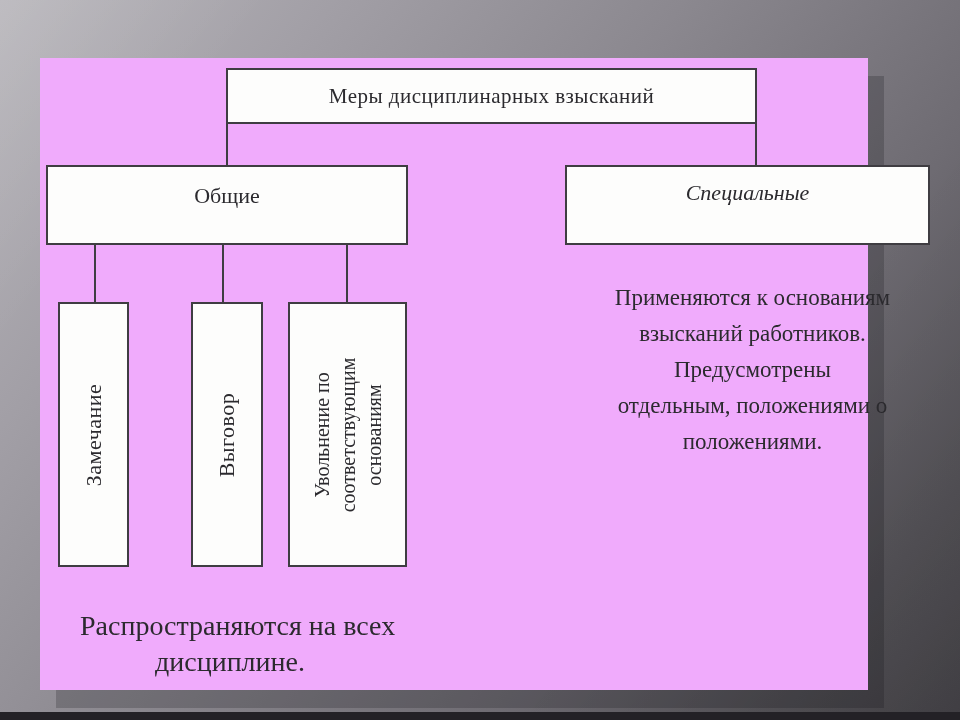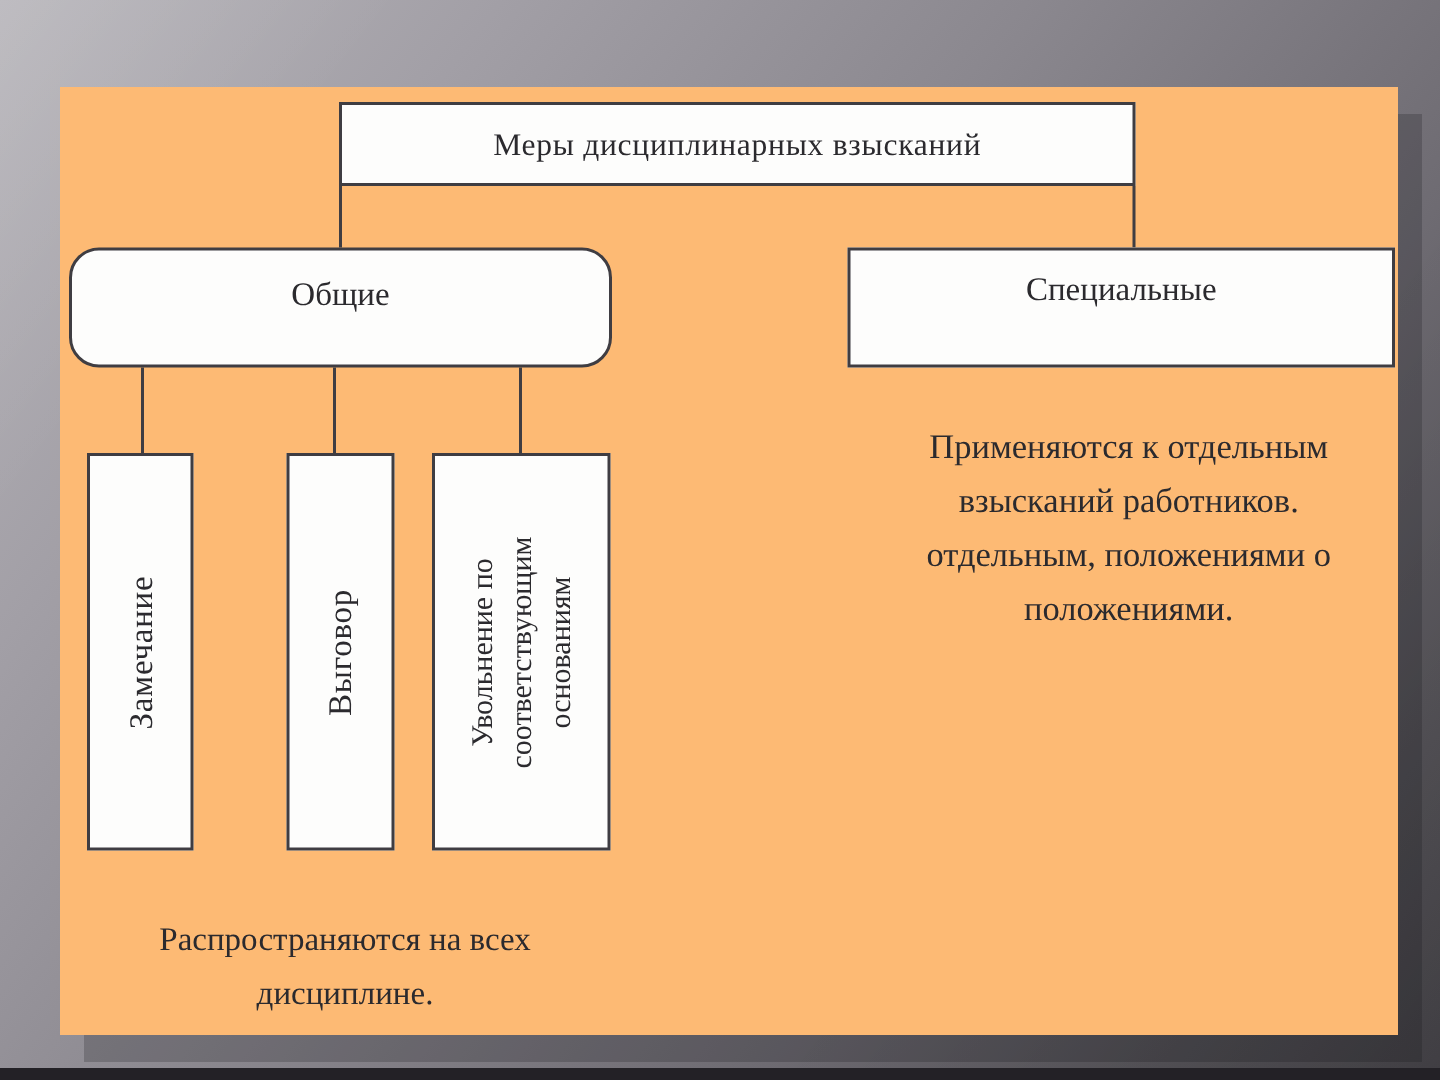--- a/index.html
+++ b/index.html
@@ -16,32 +16,32 @@
     position:absolute;left:0;top:0;width:100%;height:100%;
     background:
       linear-gradient(128deg,rgba(255,255,255,0.10) 0%,rgba(255,255,255,0) 18%),
       linear-gradient(308deg,rgba(0,0,0,0.10) 0%,rgba(0,0,0,0) 30%);
   }
   .bottom-strip{
     position:absolute;left:0;bottom:0;width:960px;height:8px;
     background:#232126;
   }
   .page{
-    position:absolute;left:40px;top:58px;width:892px;height:632px;
-    background:#fdba74;
+    position:absolute;left:40px;top:58px;width:828px;height:632px;
+    background:#f0abfc;
     box-shadow:16px 18px 0 rgba(20,20,24,0.22);
   }
   .box{
     position:absolute;border:2px solid #3f3d42;background:#fdfdfc;
     display:flex;align-items:center;justify-content:center;
     color:#2b2a2e;box-sizing:border-box;
   }
   .title-box{left:186px;top:10px;width:531px;height:56px;font-size:21px;letter-spacing:0.5px;}
-  .general-box{left:6px;top:107px;width:362px;height:80px;font-size:22px;padding-bottom:18px;border-radius:20px;}
-  .special-box{left:525px;top:107px;width:365px;height:80px;font-size:22px;padding-bottom:24px;}
+  .general-box{left:6px;top:107px;width:362px;height:80px;font-size:22px;padding-bottom:18px;}
+  .special-box{left:525px;top:107px;width:365px;height:80px;font-size:22px;padding-bottom:24px;font-style:italic;}
   .vbox{top:244px;height:265px;}
   .vbox1{left:18px;width:71px;}
   .vbox2{left:151px;width:72px;}
   .vbox3{left:248px;width:119px;}
   .vlabel{
     position:absolute;top:50%;left:50%;
     transform:translate(-50%,-50%) rotate(-90deg);
     white-space:nowrap;font-size:22px;color:#2b2a2e;letter-spacing:0.5px;
   }
   .vlabel-multi{
@@ -52,21 +52,21 @@
   .conn{position:absolute;width:2px;background:#3f3d42;}
   .conn-top-left{left:186px;top:66px;height:41px;}
   .conn-top-right{left:715px;top:66px;height:41px;}
   .conn-child{top:187px;height:57px;}
   .conn-c1{left:54px;}
   .conn-c2{left:182px;}
   .conn-c3{left:306px;}
   .note{
     position:absolute;text-align:center;color:#2b2a2e;
   }
-  .note-left{left:40px;top:550px;width:300px;font-size:22px;line-height:36px;}
+  .note-left{left:40px;top:550px;width:300px;font-size:28px;line-height:36px;}
   .note-right{left:545px;top:222px;width:335px;font-size:23px;line-height:36px;}
   .note div{white-space:nowrap;}
 </style>
 </head>
 <body>
 
 <div class="backdrop">
   <div class="streak"></div>
 </div>
 <div class="bottom-strip"></div>
@@ -107,19 +107,20 @@
       <div>основаниям</div>
     </div>
   </div>
 
   <div class="note note-left">
     <div>Распространяются на всех</div>
     <div>дисциплине.</div>
   </div>
 
   <div class="note note-right">
-    <div>Применяются к отдельным</div>
+    <div>Применяются к основаниям</div>
     <div>взысканий работников.</div>
+    <div>Предусмотрены</div>
     <div>отдельным, положениями о</div>
     <div>положениями.</div>
   </div>
 
 </div>
 
 </body></html>

